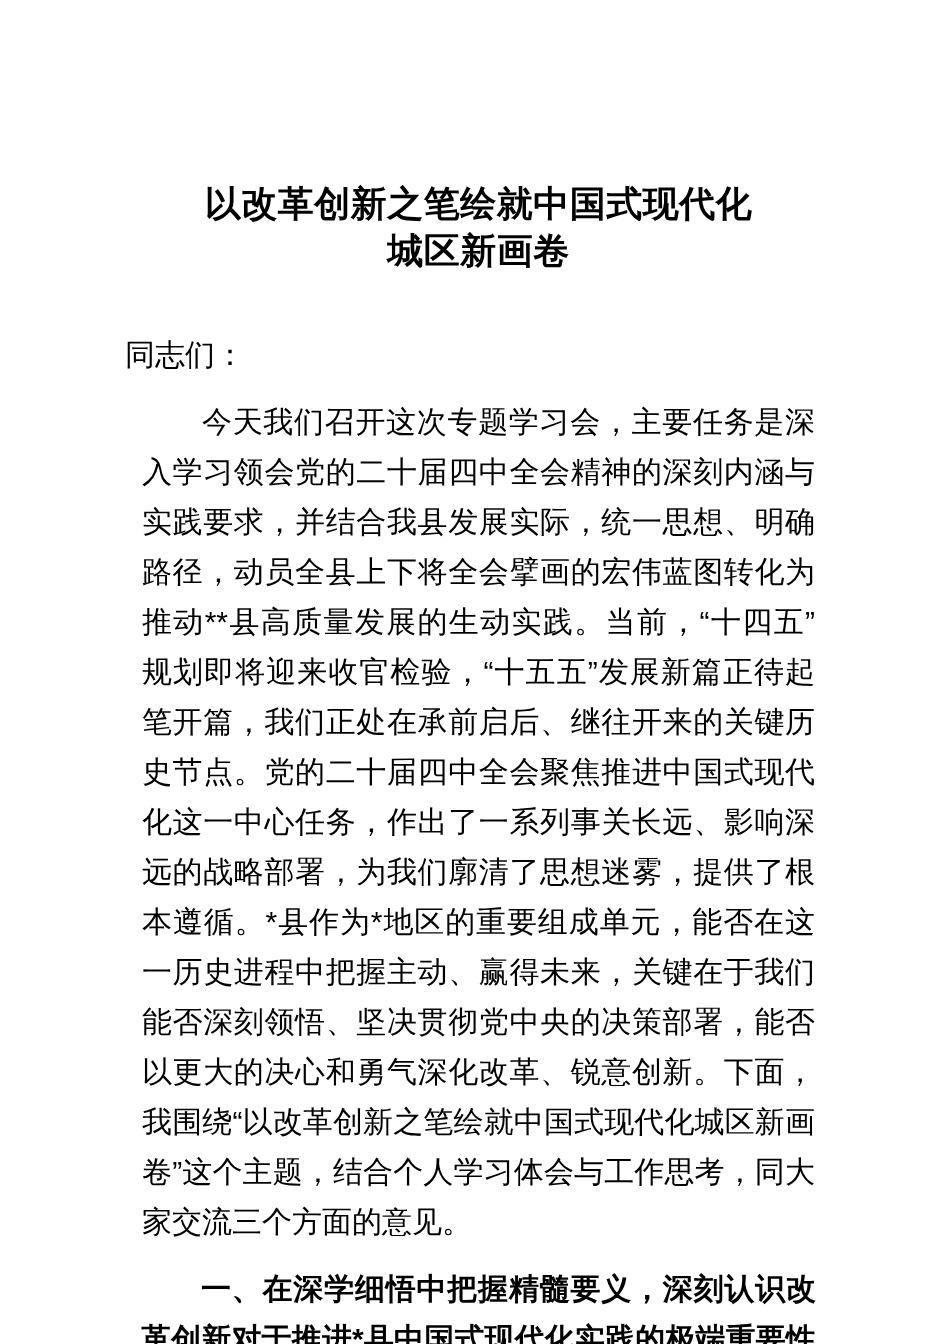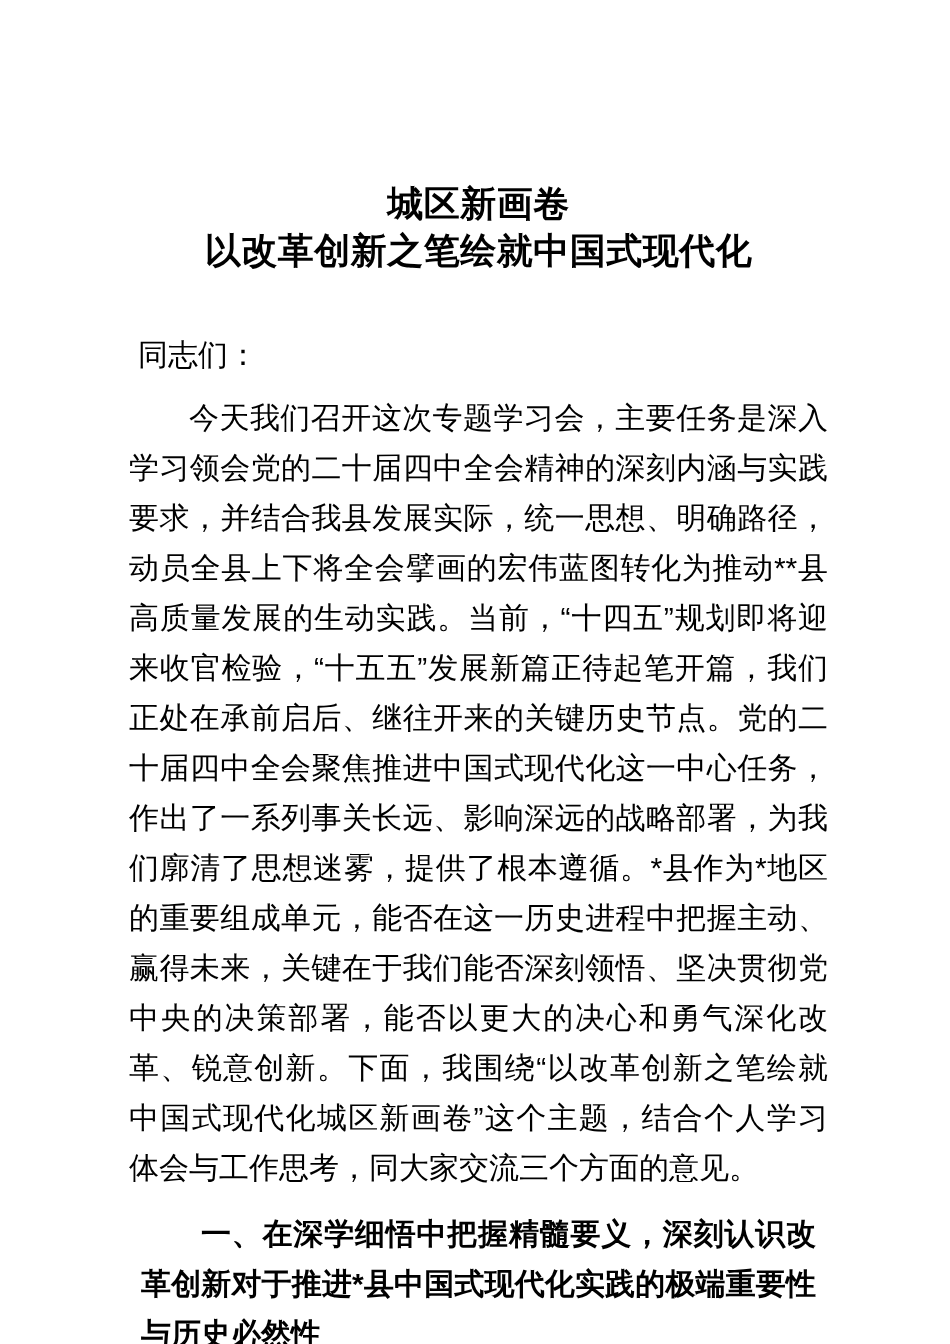--- a/index.html
+++ b/index.html
@@ -24,27 +24,27 @@
     text-align: center;
     font-size: 36px;
     line-height: 47px;
     font-weight: 700;
     letter-spacing: 0.5px;
   }
   .doc-title .title-line {
     display: block;
   }
   .salutation {
-    margin: 13px;
+    margin: 0;
     font-size: 30px;
     line-height: 50px;
     text-align: justify;
   }
   .body-para {
-    margin: 4px;
+    margin: 17px;
     font-size: 30px;
     line-height: 50px;
     text-align: justify;
     text-indent: 2em;
     letter-spacing: 0;
   }
   .section-heading {
     margin: 16px;
     font-size: 30px;
     line-height: 50px;
@@ -52,22 +52,22 @@
     text-indent: 2em;
     font-weight: 700;
   }
 </style>
 </head>
 <body>
 
 <div class="page">
 
   <h1 class="doc-title">
+    <span class="title-line">以改革创新之笔绘就中国式现代化</span>
     <span class="title-line">城区新画卷</span>
-    <span class="title-line">以改革创新之笔绘就中国式现代化</span>
   </h1>
 
   <p class="salutation">同志们：</p>
 
   <p class="body-para">今天我们召开这次专题学习会，主要任务是深入学习领会党的二十届四中全会精神的深刻内涵与实践要求，并结合我县发展实际，统一思想、明确路径，动员全县上下将全会擘画的宏伟蓝图转化为推动**县高质量发展的生动实践。当前，“十四五”规划即将迎来收官检验，“十五五”发展新篇正待起笔开篇，我们正处在承前启后、继往开来的关键历史节点。党的二十届四中全会聚焦推进中国式现代化这一中心任务，作出了一系列事关长远、影响深远的战略部署，为我们廓清了思想迷雾，提供了根本遵循。*县作为*地区的重要组成单元，能否在这一历史进程中把握主动、赢得未来，关键在于我们能否深刻领悟、坚决贯彻党中央的决策部署，能否以更大的决心和勇气深化改革、锐意创新。下面，我围绕“以改革创新之笔绘就中国式现代化城区新画卷”这个主题，结合个人学习体会与工作思考，同大家交流三个方面的意见。</p>
 
   <p class="section-heading">一、在深学细悟中把握精髓要义，深刻认识改革创新对于推进*县中国式现代化实践的极端重要性与历史必然性</p>
 
 </div>
 

